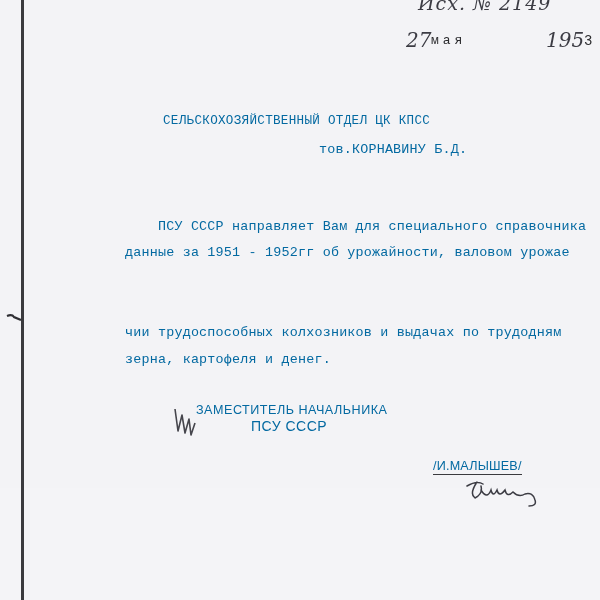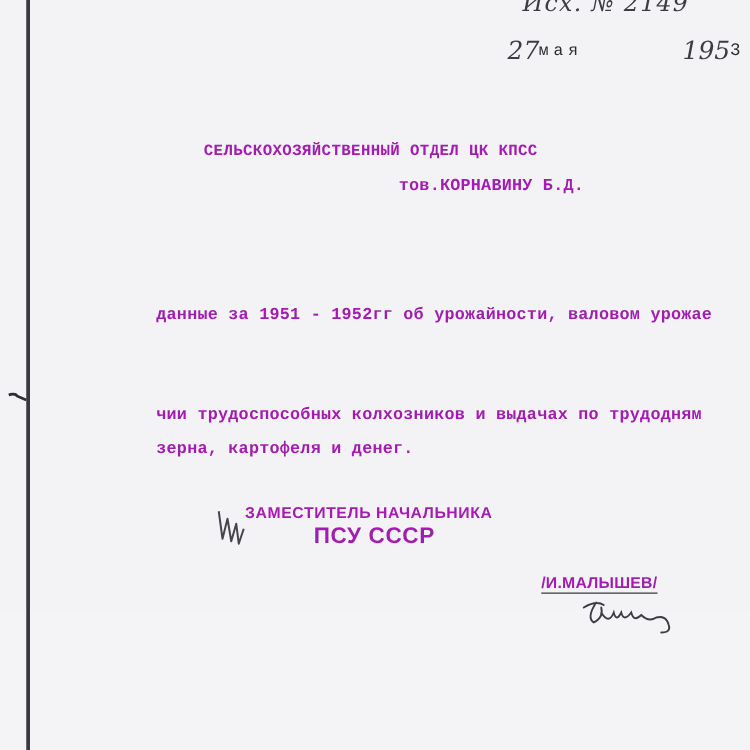--- a/index.html
+++ b/index.html
@@ -76,29 +76,29 @@
     .date-year-end {
       position: absolute;
       left: 186px;
       top: 5px;
       font-size: 14px;
     }
     .typed {
       position: absolute;
       white-space: pre;
       font-size: 13.4px;
-      font-weight: bold;
+      font-weight: normal;
       letter-spacing: 0.2px;
-      color: #a21caf;
+      color: #0369a1;
     }
     .addressee-dept { left: 163px; top: 114px; font-size: 12.6px; letter-spacing: 0.3px; }
     .addressee-name { left: 319px; top: 142px; }
     .body-line { left: 125px; }
     .sign-title { left: 196px; top: 403px; font-size: 12.6px; font-family: "Liberation Sans", sans-serif; letter-spacing: 0.5px; }
-    .sign-org { left: 251px; top: 418px; font-size: 18px; font-family: "Liberation Sans", sans-serif; letter-spacing: 0.5px; }
+    .sign-org { left: 251px; top: 418px; font-size: 14px; font-family: "Liberation Sans", sans-serif; letter-spacing: 0.5px; }
     .sign-name {
       left: 433px; top: 459px; font-size: 12.6px;
       font-family: "Liberation Sans", sans-serif;
       border-bottom: 1.5px solid #3a3a3e;
       padding-bottom: 1px;
     }
     .initial-mark {
       position: absolute;
       left: 172px;
       top: 405px;
@@ -128,20 +128,21 @@
   <div class="date-line">
     <span class="hand date-day">27</span>
     <span class="date-month" style="font-family:'Liberation Mono',monospace;font-weight:normal;">мая</span>
     <span class="hand date-year">195</span>
     <span class="date-year-end" style="font-family:'Liberation Mono',monospace;">3</span>
   </div>
 
   <div class="typed addressee-dept">СЕЛЬСКОХОЗЯЙСТВЕННЫЙ ОТДЕЛ ЦК КПСС</div>
   <div class="typed addressee-name">тов.КОРНАВИНУ Б.Д.</div>
 
+  <div class="typed body-line" style="top:219px">    ПСУ СССР направляет Вам для специального справочника</div>
   <div class="typed body-line" style="top:245px">данные за 1951 - 1952гг об урожайности, валовом урожае</div>
   <div class="typed body-line" style="top:325px">чии трудоспособных колхозников и выдачах по трудодням</div>
   <div class="typed body-line" style="top:352px">зерна, картофеля и денег.</div>
 
   <svg class="initial-mark" viewBox="0 0 26 32">
     <path d="M3 4 L6 26 L10 10 L13 28 L17 14 L19 30 L23 18" stroke="#45454c" stroke-width="1.6" fill="none" stroke-linejoin="round"></path>
   </svg>
 
   <div class="typed sign-title">ЗАМЕСТИТЕЛЬ НАЧАЛЬНИКА</div>
   <div class="typed sign-org">ПСУ СССР</div>

